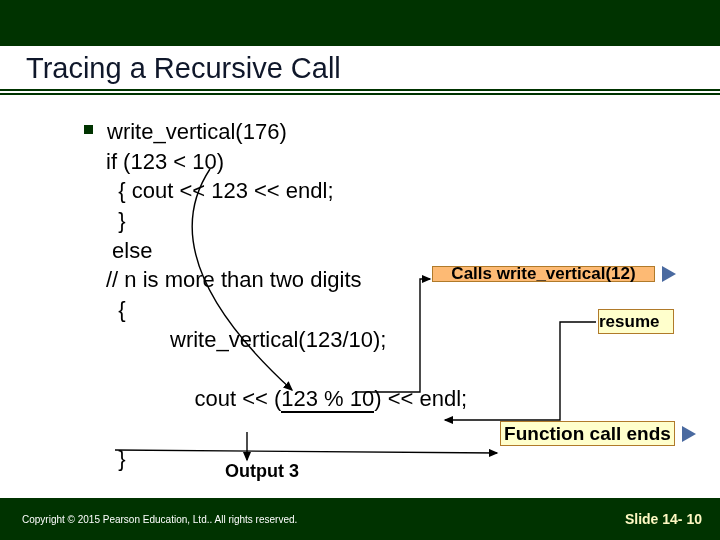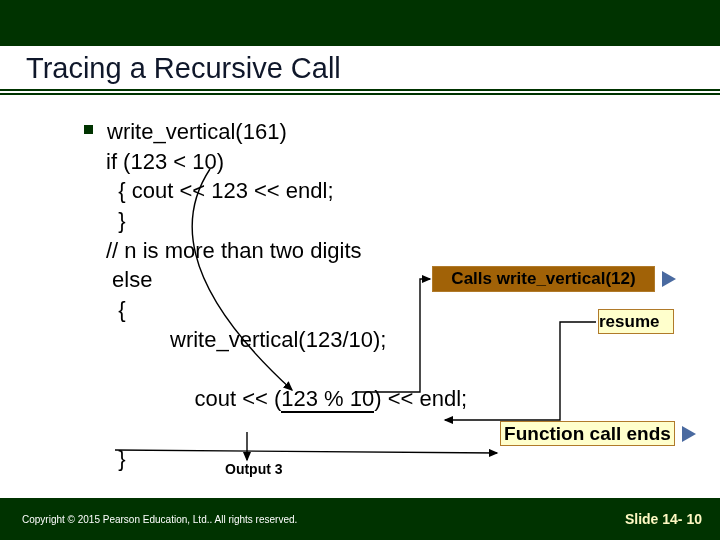--- a/index.html
+++ b/index.html
@@ -45,27 +45,27 @@
     top: -2px;
   }
   .code-line { white-space: pre; font-family: Arial, Helvetica, sans-serif; }
   .pad1 { padding-left: 66px; }
   .pad0 { padding-left: 40px; display:flex; align-items:center; }
   .pad3 { padding-left: 130px; }
   .counder { border-bottom: 2px solid #000; }
   .output-label {
     position: absolute;
     left: 225px; top: 461px;
-    font-size: 14px; font-weight: bold;
+    font-size: 18px; font-weight: bold;
   }
   .call-box {
     position: absolute;
     left: 432px; top: 266px;
-    width: 223px; height: 26px;
-    background: #a16207;
+    width: 223px; height: 16px;
+    background: #fdba74;
     border: 1.5px solid #b07a2a;
     font-size: 17px;
     font-weight: bold;
     display:flex; align-items:center; justify-content:center;
   }
   .resume-box {
     position: absolute;
     left: 598px; top: 309px;
     width: 76px; height: 25px;
     background: #ffffcc;
@@ -115,27 +115,27 @@
 
 <div class="title-band"></div>
 <div class="title-strip">
   <span class="txt">Tracing a Recursive Call</span>
 </div>
 <div class="hr2"></div>
 
 <div class="content">
   <div class="pad0">
     <span class="bullet-sq"></span>
-    <span class="code-line">write_vertical(161)</span>
+    <span class="code-line">write_vertical(176)</span>
   </div>
   <div class="code-line pad1">if (123 &lt; 10)</div>
   <div class="code-line pad1">  { cout &lt;&lt; 123 &lt;&lt; endl;</div>
   <div class="code-line pad1">  }</div>
+  <div class="code-line pad1"> else</div>
   <div class="code-line pad1">// n is more than two digits</div>
-  <div class="code-line pad1"> else</div>
   <div class="code-line pad1">  {</div>
   <div class="code-line pad3">write_vertical(123/10);</div>
   <div class="code-line pad3">
     <span>cout &lt;&lt; (</span><span class="counder">123 % 10</span><span>) &lt;&lt; endl;</span>
   </div>
   <div class="code-line pad1">  }</div>
 </div>
 
 <div class="call-box">
   <span>Calls write_vertical(12)</span>

